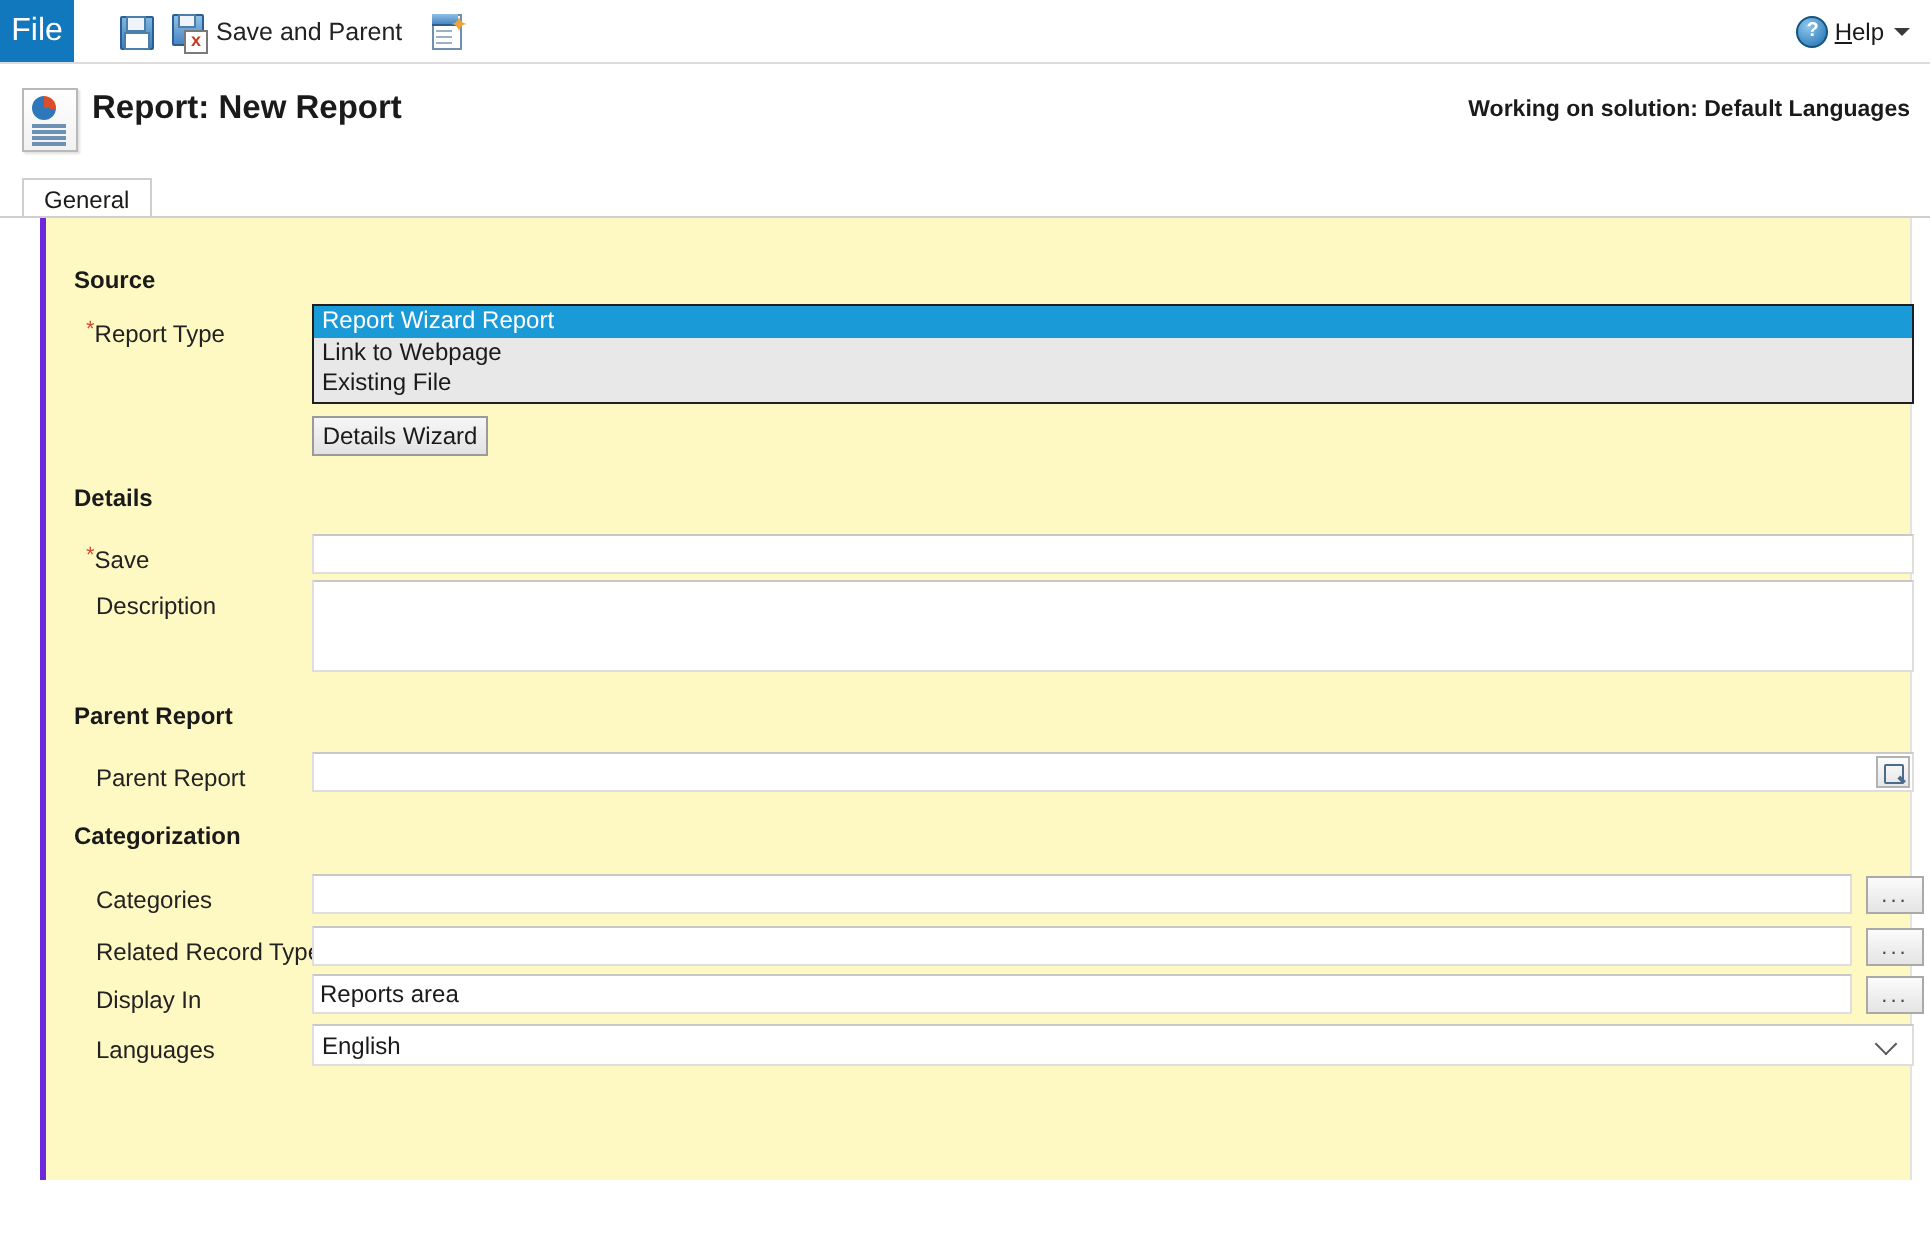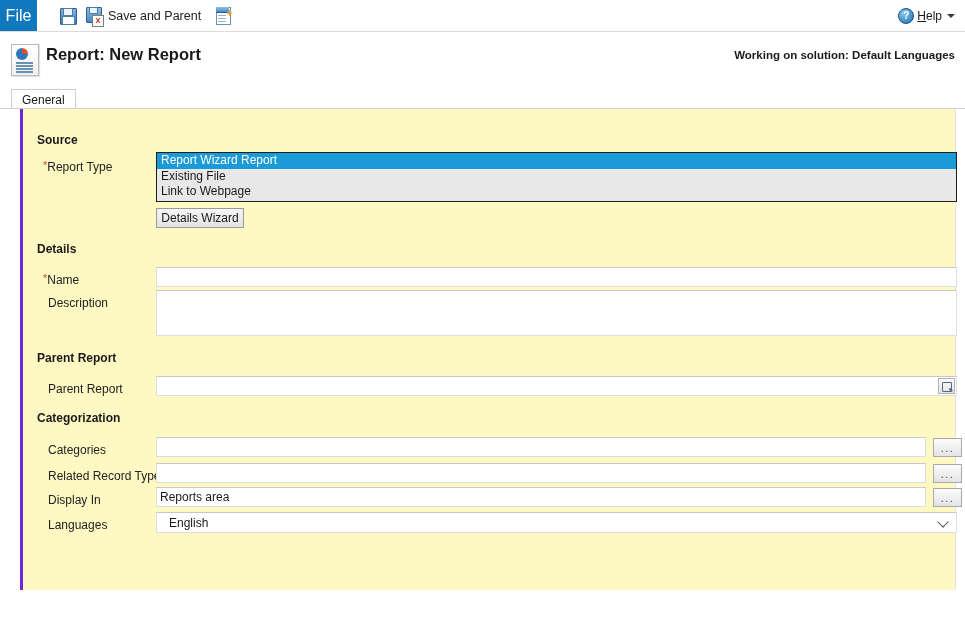--- a/index.html
+++ b/index.html
@@ -323,21 +323,21 @@
   .selectbox {
     position: absolute;
     box-sizing: border-box;
     background: #ffffff;
     border: 1px solid #dedede;
     border-top-color: #c8c8c8;
     font-size: 12px;
     color: #1a1a1a;
     display: flex;
     align-items: center;
-    padding-left: 12px;
+    padding-left: 4px;
     cursor: pointer;
   }
   .selectbox .chev {
     position: absolute;
     right: 8px;
     top: 5px;
     width: 9px;
     height: 5px;
   }
   .selectbox .chev:before {
@@ -421,32 +421,32 @@
   <div class="formbody">
 
     <div class="section-title" style="left:14px; top:24px;">Source</div>
 
     <div class="field-label" style="left:20px; top:51px;">
       <span class="req">*</span><span>Report Type</span>
     </div>
 
     <div class="listbox" style="left:133px; top:43px; width:801px; height:50px;">
       <div class="opt selected">Report Wizard Report</div>
+      <div class="opt">Link to Webpage</div>
       <div class="opt">Existing File</div>
-      <div class="opt">Link to Webpage</div>
     </div>
 
     <div class="btn" style="left:133px; top:99px; width:88px; height:20px;">
       <span>Details Wizard</span>
     </div>
 
     <div class="section-title" style="left:14px; top:133px;">Details</div>
 
     <div class="field-label" style="left:20px; top:164px;">
-      <span class="req">*</span><span>Name</span>
+      <span class="req">*</span><span>Save</span>
     </div>
     <input class="txtinput" style="left: 133px; top: 158px; width: 801px; height: 20px;" type="text" value="">
 
     <div class="field-label" style="left:25px; top:187px;">Description</div>
     <textarea class="txtinput" style="left: 133px; top: 181px; width: 801px; height: 46px; resize: none;"></textarea>
 
     <div class="section-title" style="left:14px; top:242px;">Parent Report</div>
 
     <div class="field-label" style="left:25px; top:273px;">Parent Report</div>
     <input class="txtinput" style="left: 133px; top: 267px; width: 801px; height: 20px;" type="text" value="">

